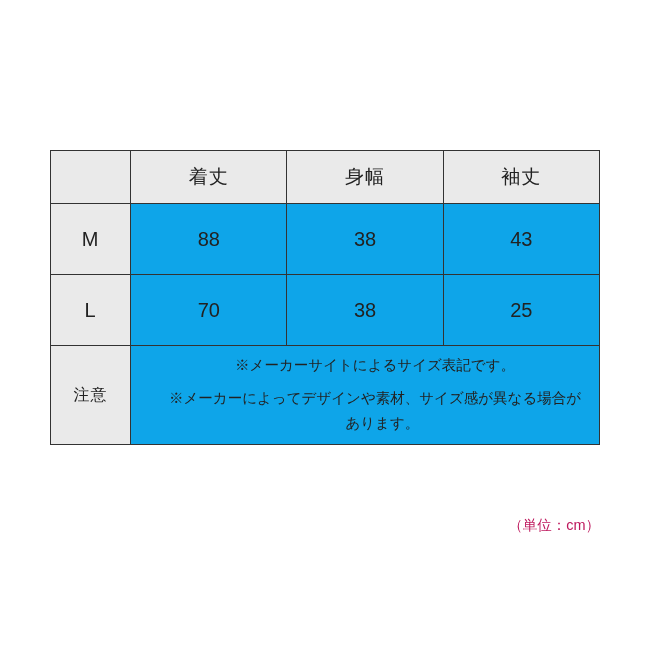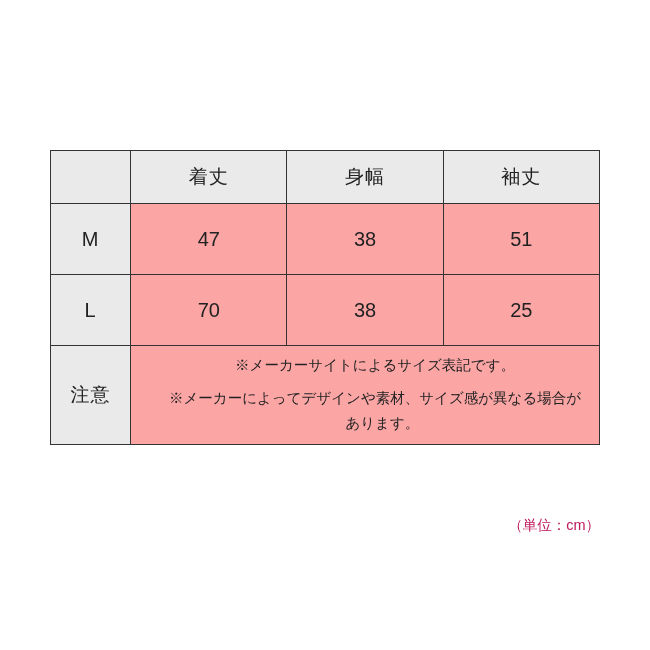--- a/index.html
+++ b/index.html
@@ -24,21 +24,21 @@
   .table-wrap {
     position: absolute;
     left: 50px;
     top: 150px;
     width: 550px;
   }
   table.size-table {
     border-collapse: collapse;
     width: 550px;
     table-layout: fixed;
-    background: #fca5a5;
+    background: #0ea5e9;
   }
   table.size-table td,
   table.size-table th {
     border: 1px solid #333333;
     padding: 0;
     text-align: center;
     vertical-align: middle;
     font-weight: normal;
   }
   col.c-label { width: 80px; }
@@ -60,21 +60,21 @@
   .row-label {
     background: #eaeaea;
     font-size: 20px;
     letter-spacing: 1px;
   }
   .note-row td {
     height: 98px;
   }
   .note-label {
     background: #eaeaea;
-    font-size: 19px;
+    font-size: 16px;
     letter-spacing: 1px;
     font-family: Liberation Serif, serif;
   }
   .note-cell {
     text-align: left;
     padding: 14px 12px 14px 16px;
     font-size: 14.5px;
     line-height: 1.75;
   }
   .note-cell p {
@@ -108,23 +108,23 @@
       <tbody>
         <tr class="hdr-row">
           <td class="hdr-corner"></td>
           <td>着丈</td>
           <td>身幅</td>
           <td>袖丈</td>
         </tr>
 
         <tr class="data-row">
           <td class="row-label">M</td>
-          <td>47</td>
+          <td>88</td>
           <td>38</td>
-          <td>51</td>
+          <td>43</td>
         </tr>
 
         <tr class="data-row">
           <td class="row-label">L</td>
           <td>70</td>
           <td>38</td>
           <td>25</td>
         </tr>
 
 

